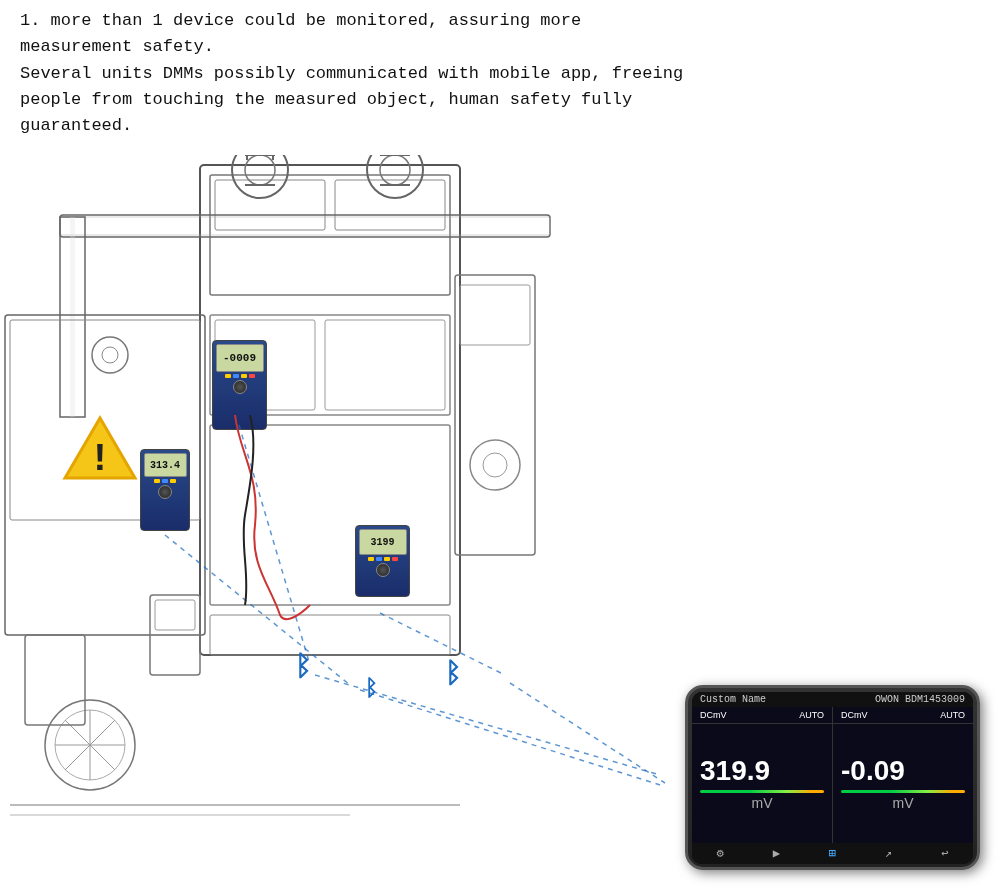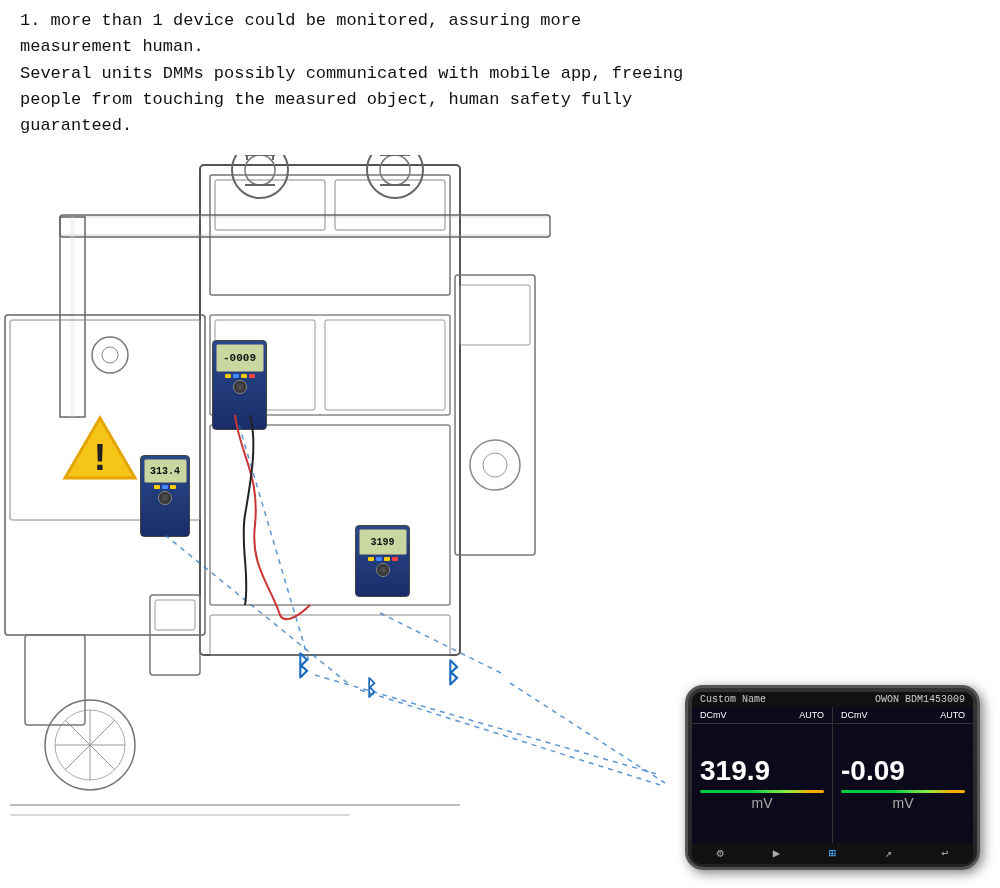--- a/index.html
+++ b/index.html
@@ -89,21 +89,21 @@
     .meter1 .meter-screen {
       width: 48px;
       height: 28px;
       font-size: 11px;
     }
 
     
     .meter2 {
       width: 50px;
       height: 82px;
-      top: 300px;
+      top: 294px;
       left: 140px;
     }
     .meter2 .meter-screen {
       width: 43px;
       height: 24px;
       font-size: 10px;
     }
 
     
     .meter3 {
@@ -248,21 +248,21 @@
       width: 650px;
       height: 680px;
     }
 
   </style>
 </head>
 <body>
 
 <div class="text-block">
   <div>1. more than 1 device could be monitored, assuring more</div>
-  <div>measurement human.</div>
+  <div>measurement safety.</div>
   <div>Several units DMMs possibly communicated with mobile app, freeing</div>
   <div>people from touching the measured object, human safety fully</div>
   <div>guaranteed.</div>
 </div>
 
 <div class="illustration-area">
 
   <div class="machine-container">
     <svg width="650" height="680" viewBox="0 0 650 680" fill="none" xmlns="http://www.w3.org/2000/svg">
 

